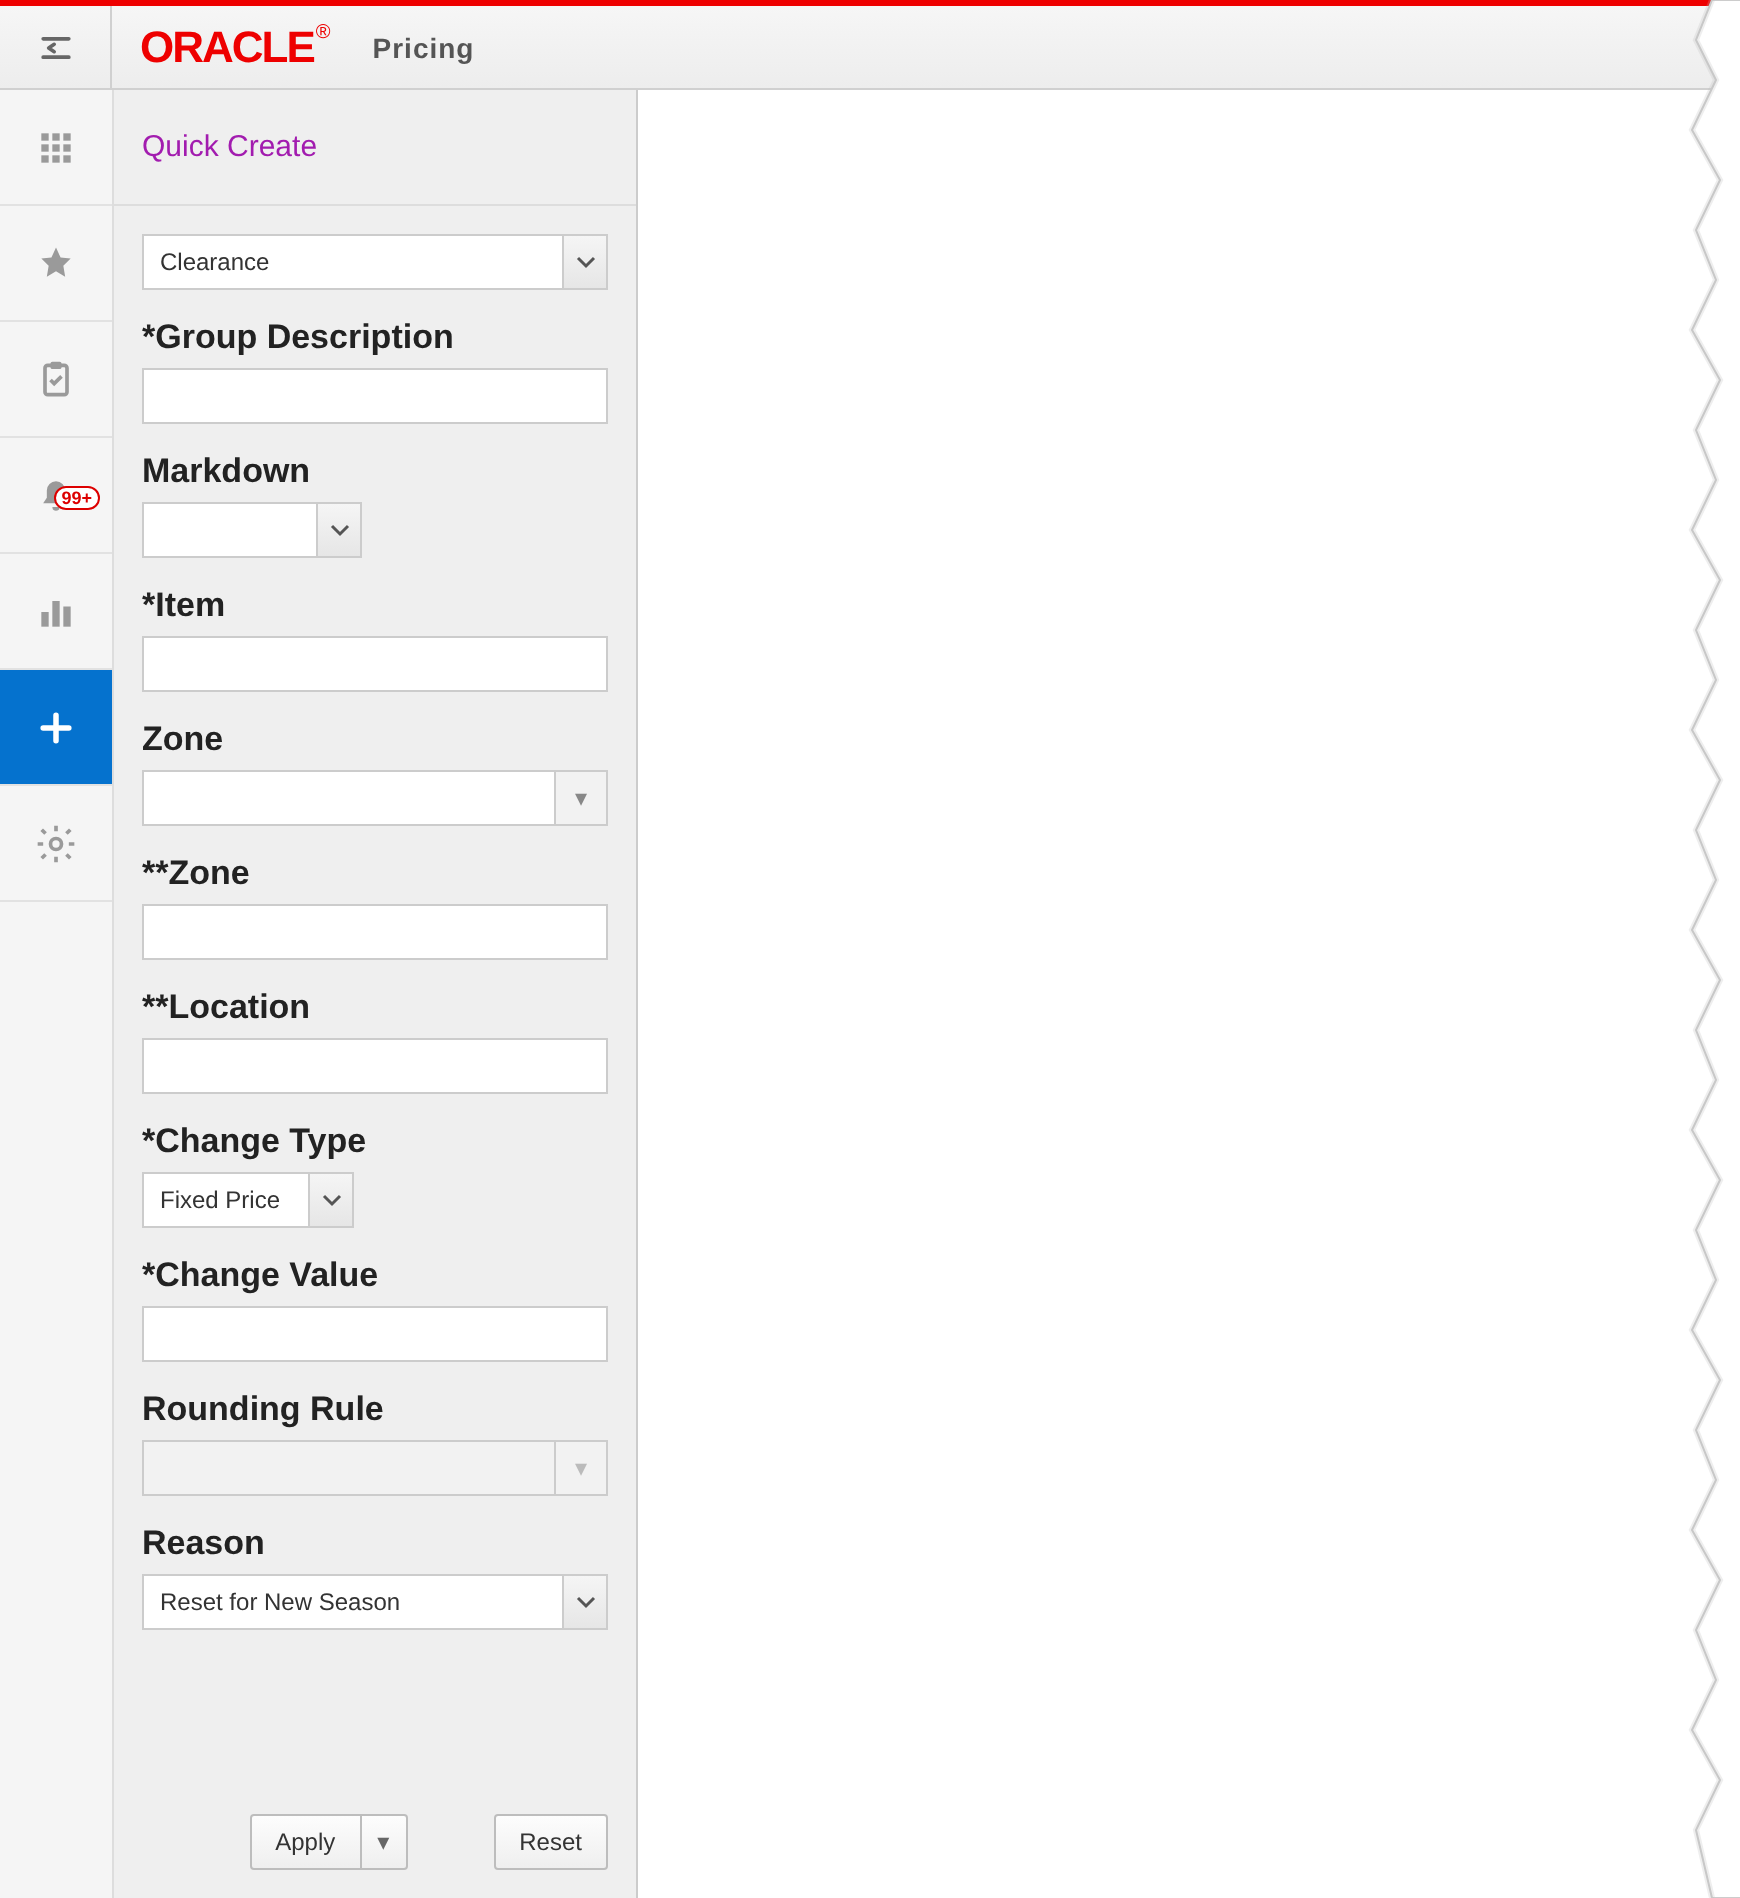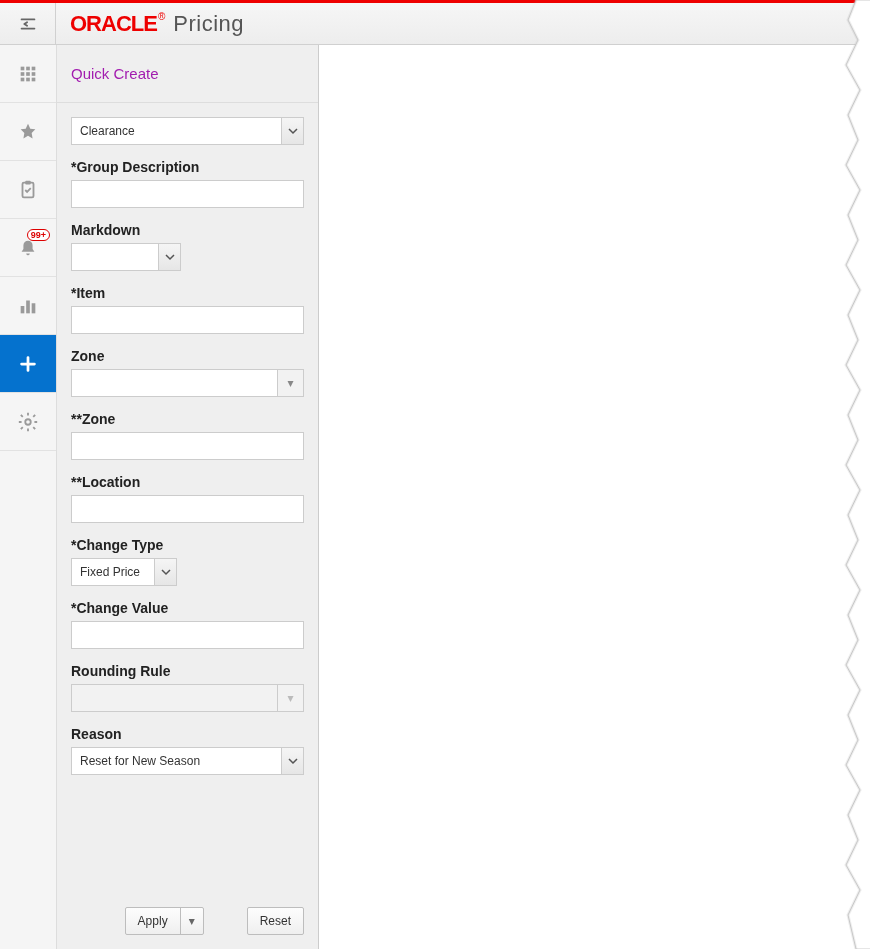--- a/index.html
+++ b/index.html
@@ -30,40 +30,40 @@
     padding-left: 14px;
     display: flex; align-items: center;
     font-family: Arial, sans-serif;
   }
   .oracle-word {
     color: #e00; font-weight: bold; font-size: 22px;
     letter-spacing: -1px;
   }
   .oracle-dot { color:#e00; font-size:10px; position:relative; top:-7px; margin-left:1px;}
   .oracle-suffix {
-    font-size: 22px; color: #555; margin-left: 8px; font-weight: 400;
+    font-size: 14px; color: #555; margin-left: 21px; font-weight: 700;
     letter-spacing: 0.5px;
   }
   .container { display: flex; height: calc(949px - 45px); }
   .nav-rail {
     width: 57px;
     background: #f5f5f5;
     border-right: 1px solid #ddd;
     display: flex; flex-direction: column;
   }
   .nav-item {
     height: 58px;
     border-bottom: 1px solid #e2e2e2;
     display:flex; align-items:center; justify-content:center;
     color:#888;
     position:relative;
   }
   .nav-item.active { background:#0572ce; color:#fff; }
   .badge {
-    position:absolute; top:10px; right:6px;
+    position:absolute; top:24px; right:6px;
     background:#fff; color:#d00; border:1px solid #d00;
     font-size:9px; border-radius:8px; padding:0 3px;
     font-weight:bold;
   }
   .side-panel {
     width: 262px;
     border-right: 1px solid #ccc;
     background: #efefef;
     display:flex; flex-direction:column;
   }
@@ -73,21 +73,21 @@
     padding-left: 14px;
     display:flex; align-items:center;
     font-size: 15px; color:#a21caf;
   }
   .panel-body {
     padding: 14px 14px 8px 14px;
     flex:1;
     overflow:auto;
   }
   .field { margin-bottom: 14px; }
-  .field-label { font-size: 14px; font-weight: bold; color:#222; margin-bottom:5px; display:block;}
+  .field-label { font-size: 17px; font-weight: bold; color:#222; margin-bottom:5px; display:block;}
   .select-wrap, .text-input, .date-input, .combo-wrap {
     background: #fff;
     border: 1px solid #ccc;
     height: 28px;
     display:flex; align-items:center;
     font-size: 12px;
   }
   .select-wrap { position:relative; }
   .select-value { flex:1; padding:0 8px; color:#333; }
   .select-btn {

